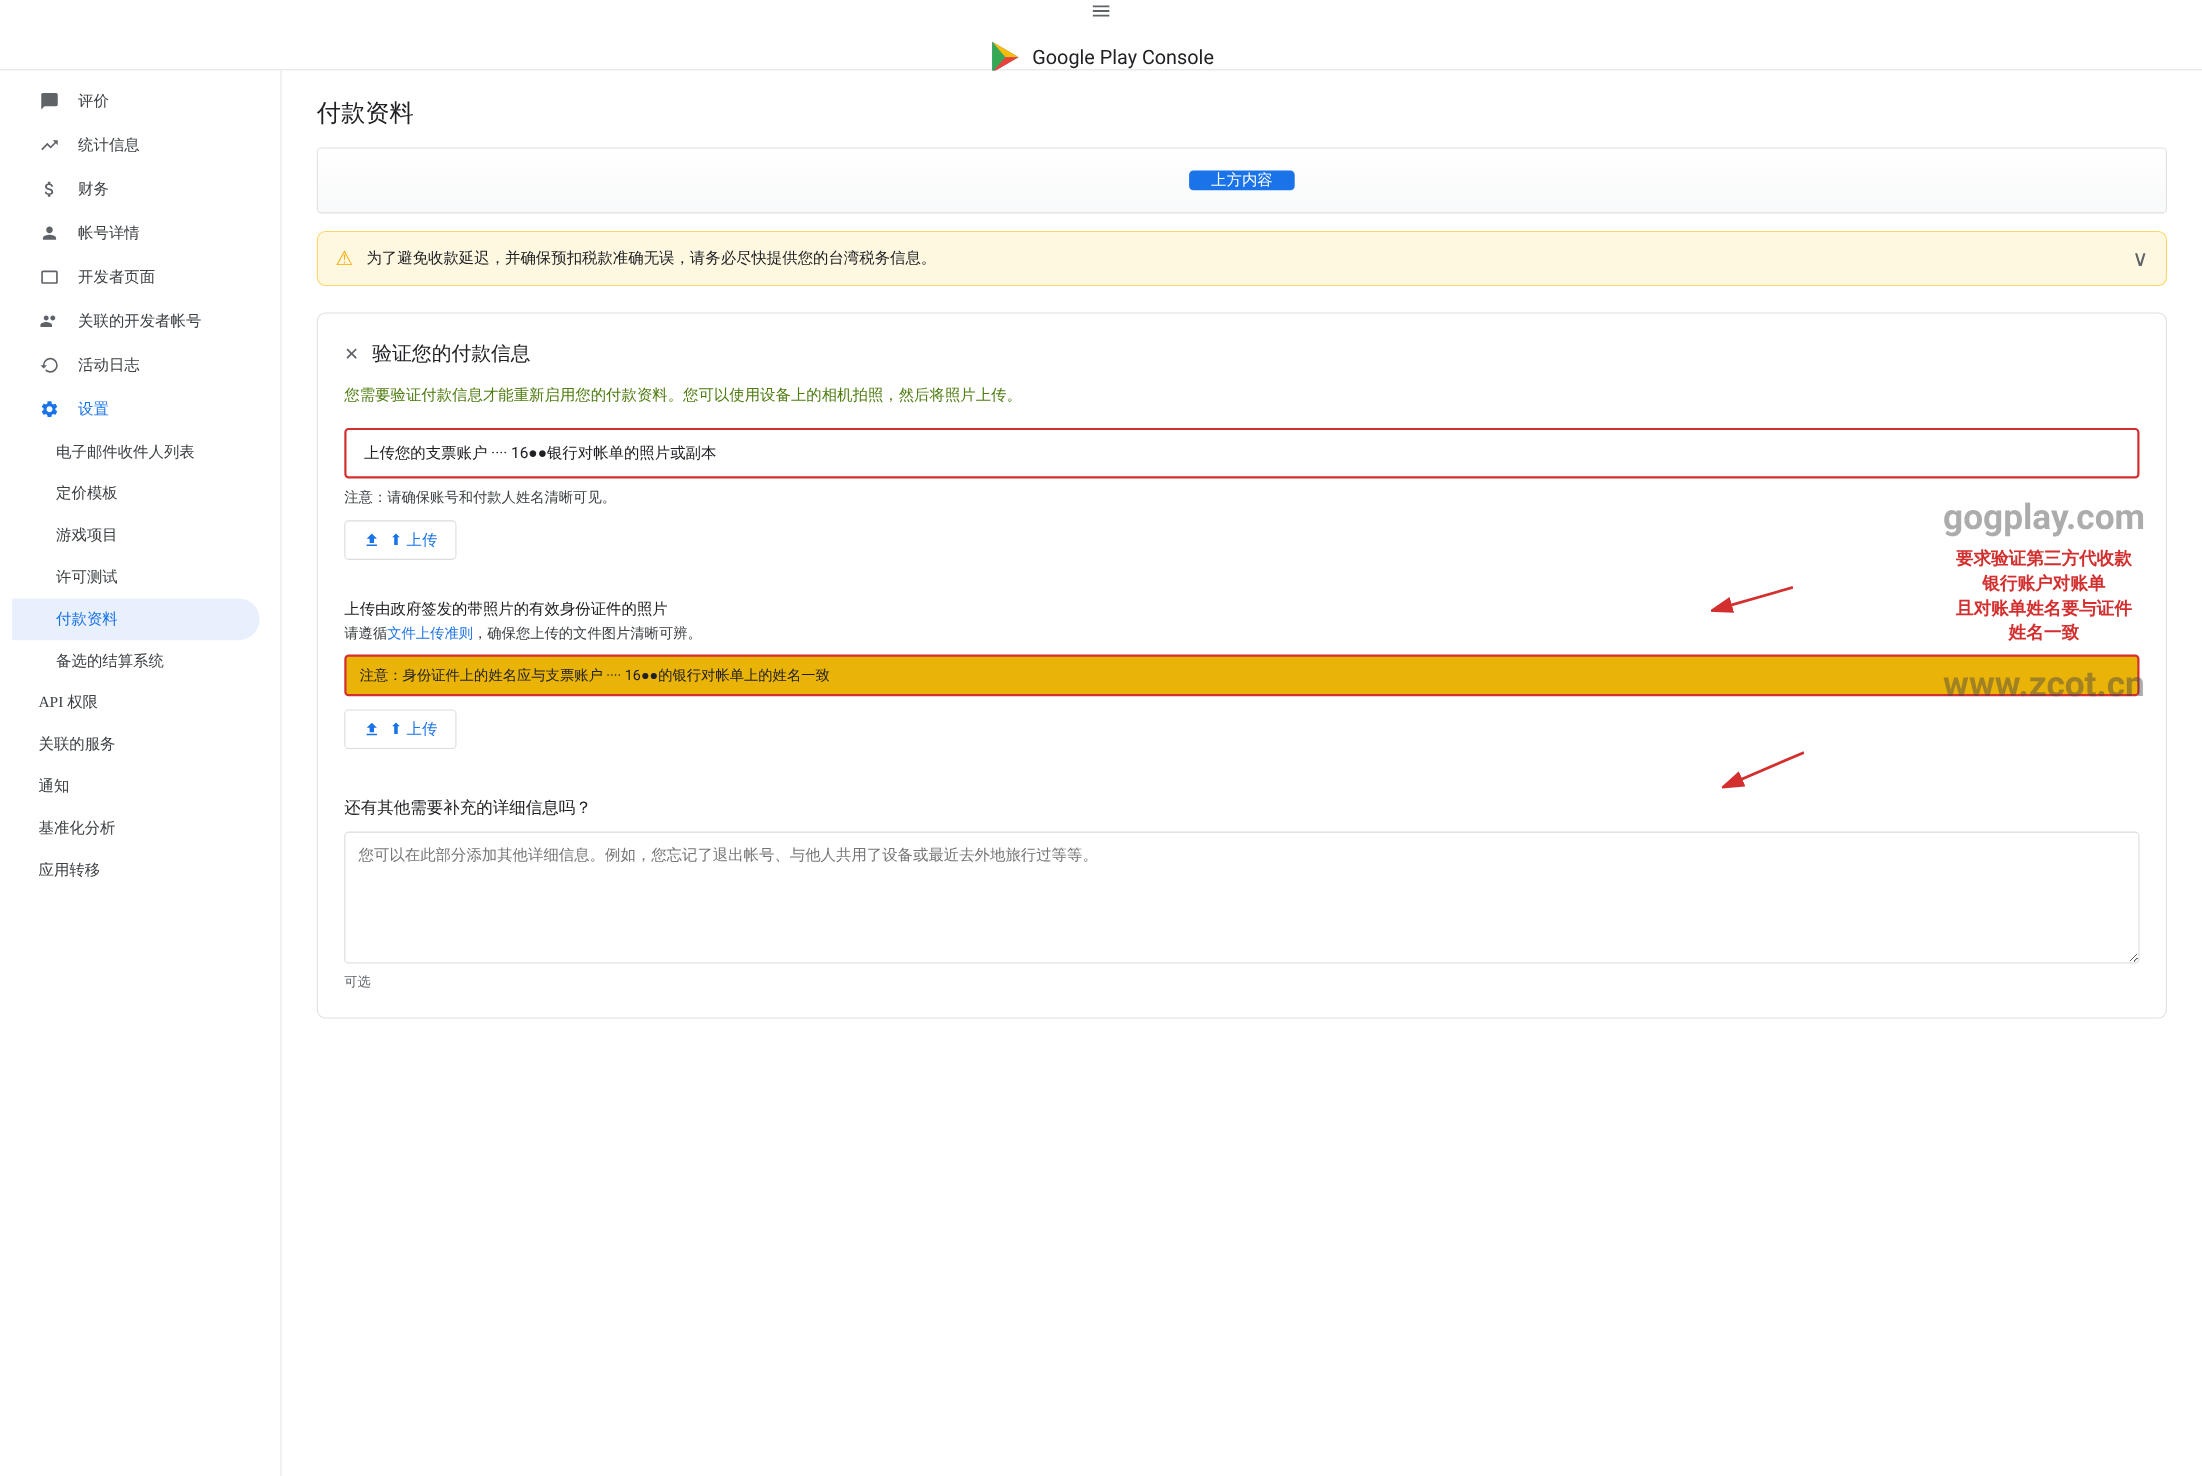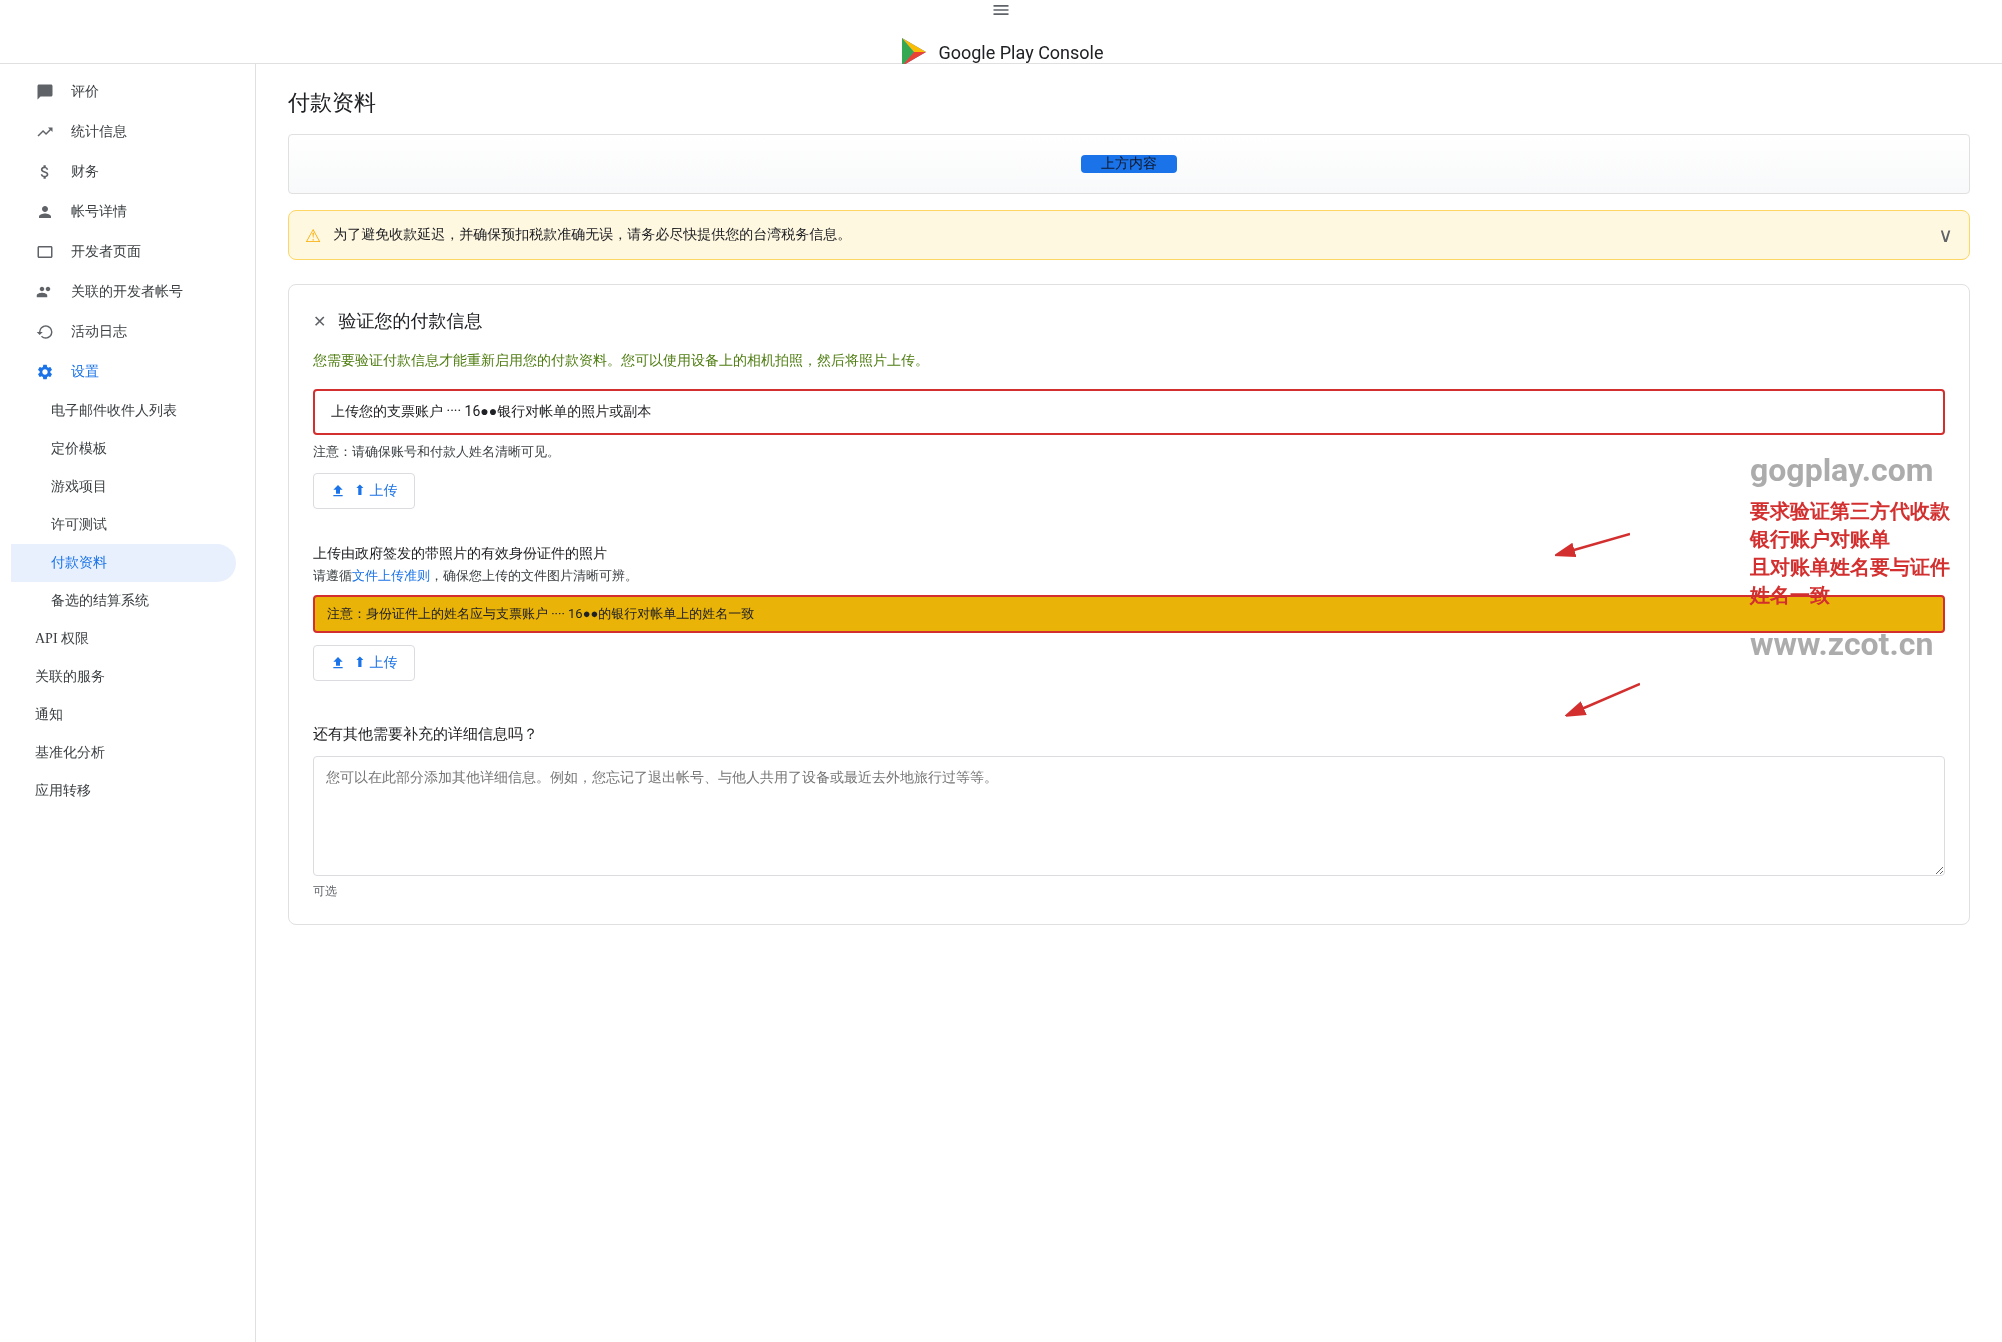--- a/index.html
+++ b/index.html
@@ -263,21 +263,21 @@
       border: 1px solid #e0e0e0;
       border-radius: 4px;
       margin-bottom: 16px;
       display: flex;
       align-items: center;
       justify-content: center;
       overflow: hidden;
     }
     .scrolled-top-btn {
       background: #1a73e8;
-      color: #0f172a;
+      color: #ffffff;
       border: none;
       border-radius: 4px;
       padding: 0 20px;
       font-size: 14px;
       cursor: pointer;
     }
   </style>
 </head>
 <body>
 
@@ -475,21 +475,21 @@
           <p class="additional-title">还有其他需要补充的详细信息吗？</p>
           <textarea class="additional-textarea" placeholder="您可以在此部分添加其他详细信息。例如，您忘记了退出帐号、与他人共用了设备或最近去外地旅行过等等。" style=""></textarea>
           <p class="optional-label">可选</p>
         </div>
       </div>
 
       <div style="position:absolute; top:167px; right:20px; pointer-events:none; z-index:20;">
 
         <div style="font-size:32px; font-weight:bold; color:rgba(70,70,70,0.45); margin-bottom:8px;">gogplay.com</div>
 
-        <div style="color:#d32f2f; font-size:20px; font-weight:bold; line-height:1.4;">
+        <div style="color:#d32f2f; font-size:16px; font-weight:bold; line-height:1.4;text-align:center;">
           <div>要求验证第三方代收款</div>
           <div>银行账户对账单</div>
           <div>且对账单姓名要与证件</div>
           <div>姓名一致</div>
         </div>
 
         <div style="font-size:32px; font-weight:bold; color:rgba(70,70,70,0.45); margin-top:16px;">www.zcot.cn</div>
       </div>
 
       <div style="position:absolute; top:240px; right:340px; pointer-events:none; z-index:21;">

